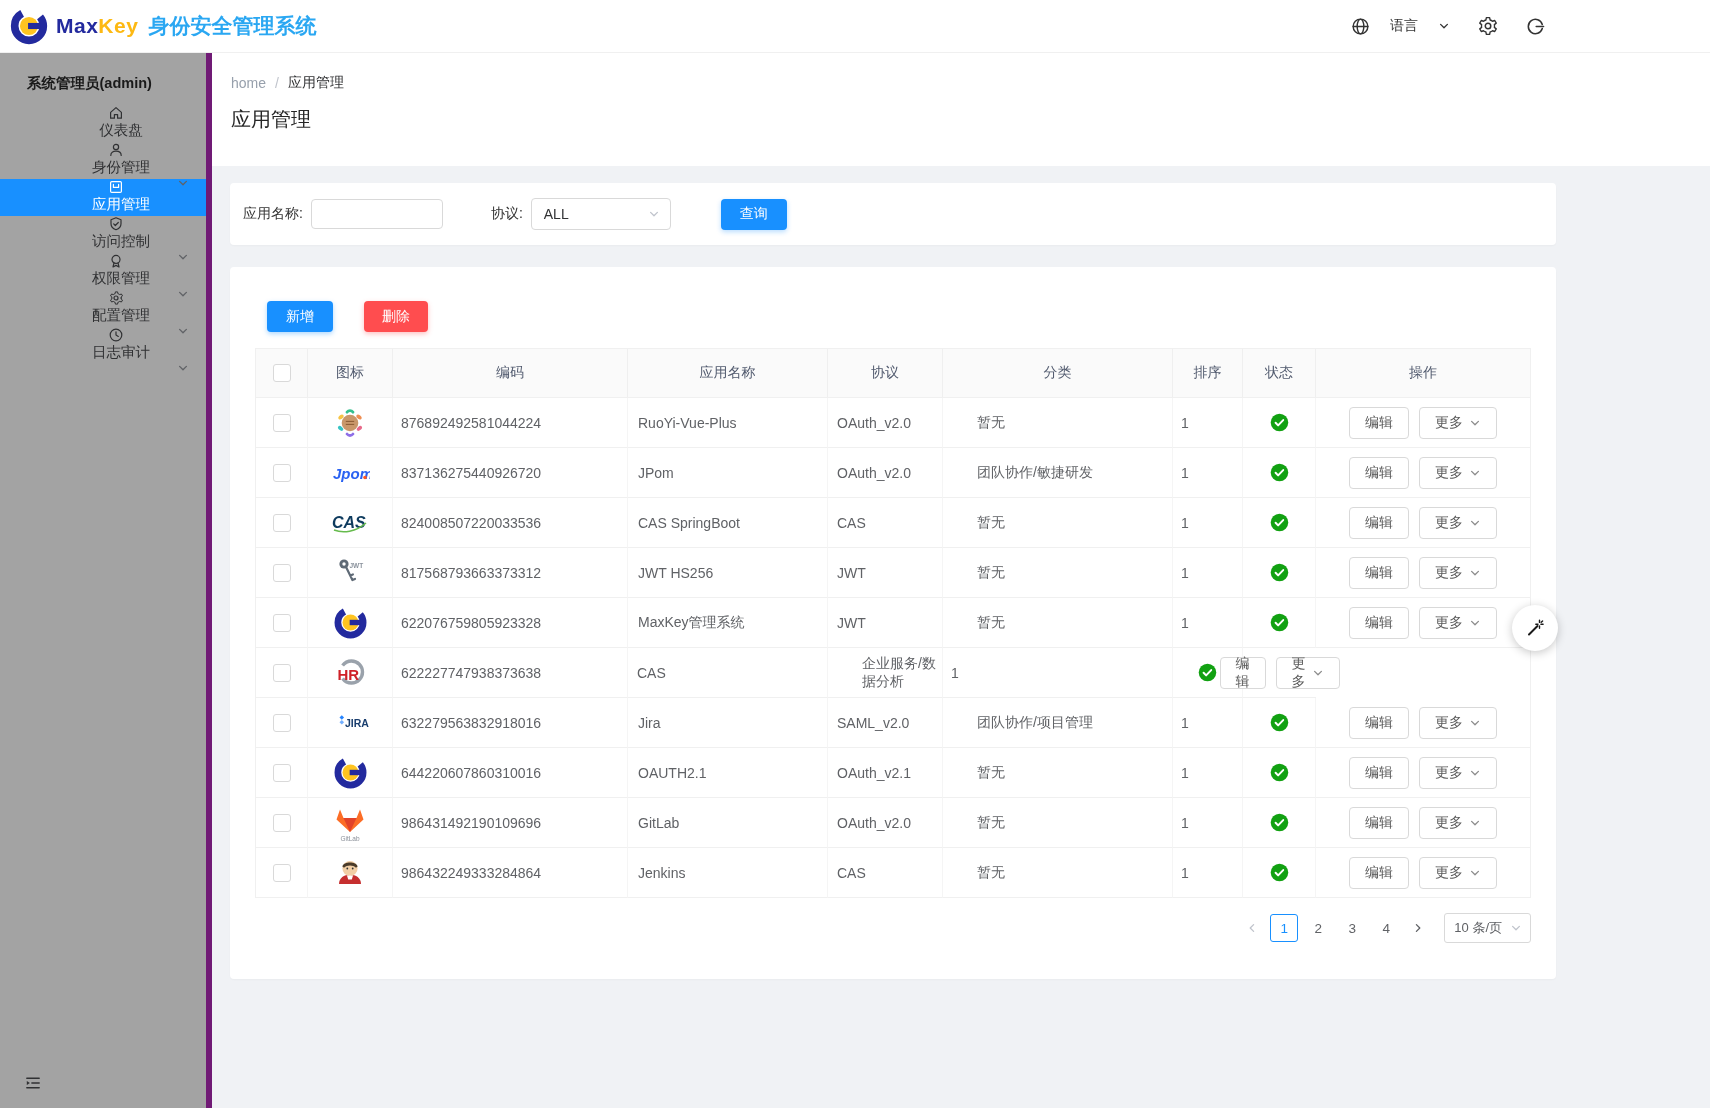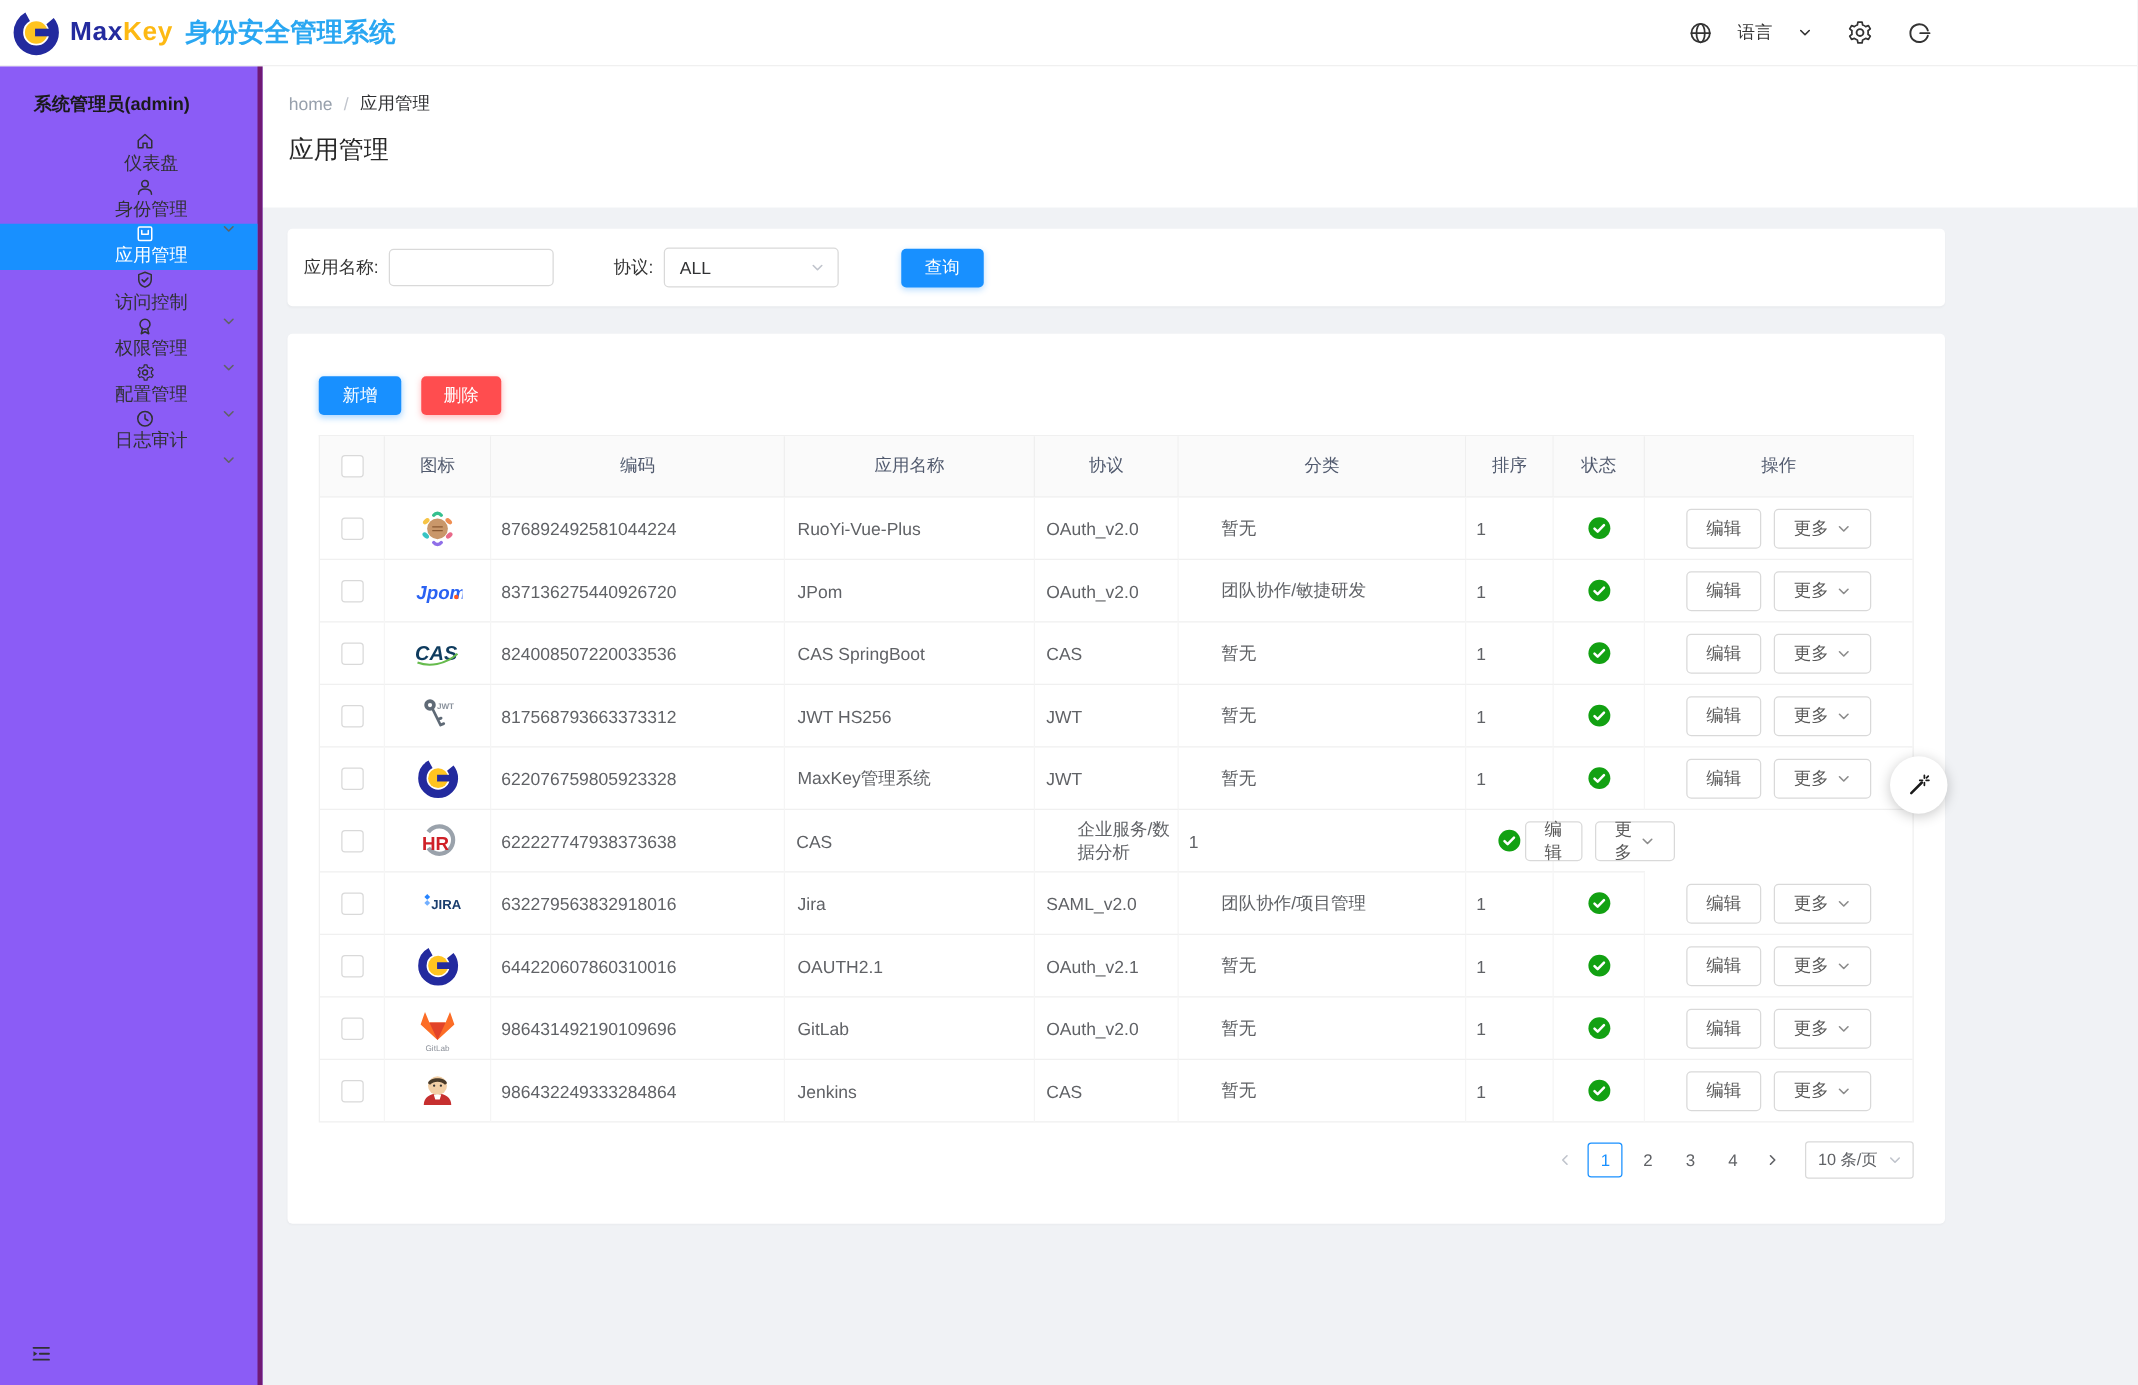--- a/index.html
+++ b/index.html
@@ -18,21 +18,21 @@
   .brand .logo{margin-right:6px;}
   .brand-text{font-size:21px;font-weight:bold;letter-spacing:.5px;}
   .brand-max{color:var(--brand-navy);}
   .brand-key{color:var(--brand-gold);}
   .brand-suffix{color:var(--brand-blue);margin-left:10px;font-size:21px;font-weight:bold;}
   .header-right{position:absolute;right:165px;top:0;height:52px;display:flex;align-items:center;gap:28px;color:#333;}
   .lang{display:flex;align-items:center;gap:20px;cursor:pointer;}
   .lang .chev svg{stroke:#666;}
 
   
-  .sidebar{position:absolute;left:0;top:52px;bottom:0;width:206px;background:#8b5cf6;border-right:4px solid #701a75;z-index:4;}
+  .sidebar{position:absolute;left:0;top:52px;bottom:0;width:206px;background:#a3a3a3;border-right:6px solid #701a75;z-index:4;}
   .sidebar .user{padding:22px 0 0 27px;font-weight:bold;font-size:14.5px;color:#1a1a1a;}
   .menu{margin-top:12px;}
   .mi{height:37px;display:flex;align-items:center;padding-left:25px;cursor:pointer;color:#303133;font-size:14.5px;flex-direction:column;}
   .mi .icn{width:16px;color:#303133;}
   .mi-label{margin-left:11px;}
   .mi .chev{margin-left:auto;margin-right:15px;color:#606266;}
   .mi.active{background:var(--primary);color:#fff;}
   .mi.active .icn{color:#fff;}
   .collapse-btn{position:absolute;left:24px;bottom:16px;color:#303133;cursor:pointer;}
 
@@ -54,21 +54,21 @@
   .proto-label{margin-left:48px;}
   .select{width:140px;height:32px;border:1px solid #d9d9d9;border-radius:4px;margin-left:8px;display:flex;
     align-items:center;justify-content:space-between;padding:0 10px 0 12px;cursor:pointer;box-sizing:border-box;}
   .select .chev{color:#c0c4cc;}
   .btn{font-family:Liberation Serif, serif;font-size:14px;border:none;border-radius:4px;cursor:pointer;}
   .btn.primary{background:var(--primary);color:#fff;height:31px;padding:0 19px;}
   .btn.danger{background:var(--danger);color:#fff;height:31px;padding:0 18px;}
   .search-btn{margin-left:50px;box-shadow:0 2px 5px rgba(24,144,255,.3);}
 
   .table-card{margin-top:22px;padding:34px 25px 36px 25px;}
-  .toolbar{display:flex;gap:16px;}
+  .toolbar{display:flex;gap:31px;margin-left:12px;}
   .toolbar .primary{box-shadow:0 2px 5px rgba(24,144,255,.35);}
   .toolbar .danger{box-shadow:0 2px 5px rgba(255,77,79,.35);}
 
   .table{margin-top:16px;width:1276px;border:1px solid #f0f0f0;border-bottom:none;box-sizing:border-box;}
   .trow{display:grid;grid-template-columns:52px 85px 235px 200px 115px 230px 70px 73px 214px;}
   .th,.td{display:flex;align-items:center;border-bottom:1px solid #f0f0f0;border-right:1px solid #f5f5f5;box-sizing:border-box;}
   .th:last-child,.td:last-child{border-right:none;}
   .th{height:49px;background:#fafafa;color:#515a6e;font-weight:500;justify-content:center;border-right-color:#efefef;}
   .td{height:50px;color:#606266;}
   .c-check{justify-content:center;}

